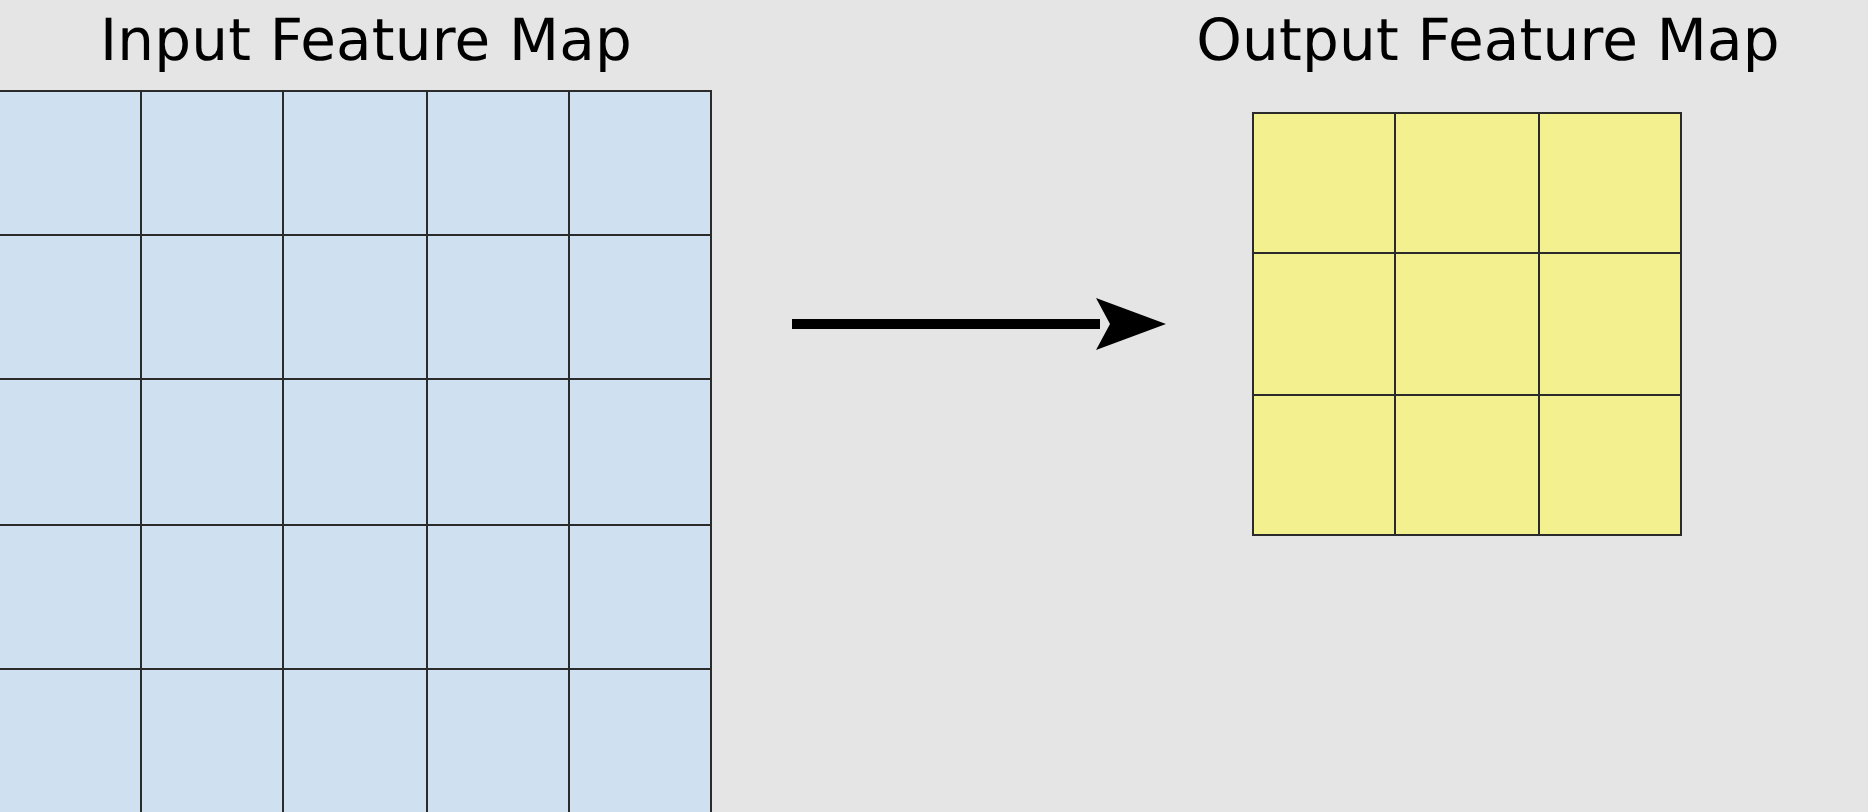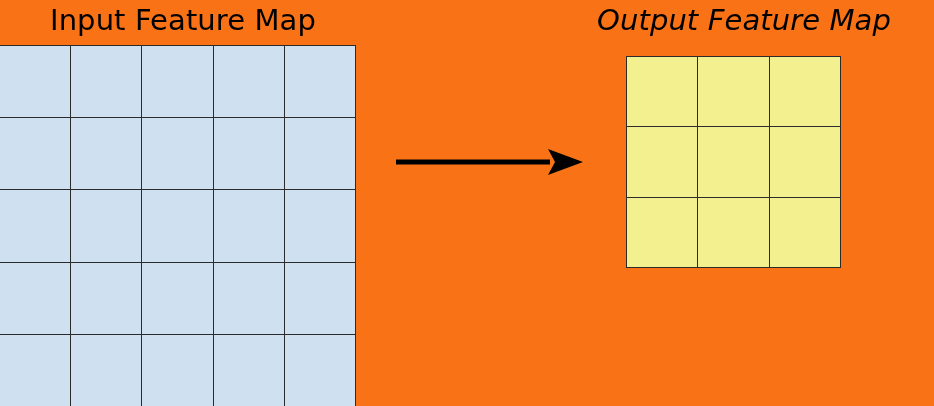--- a/index.html
+++ b/index.html
@@ -8,21 +8,21 @@
     padding: 0;
     background: #ffffff;
   }
   body {
     font-family: "DejaVu Sans", sans-serif;
   }
   #canvas {
     position: relative;
     width: 934px;
     height: 406px;
-    background: #f97316;
+    background: #e5e5e5;
     overflow: hidden;
   }
   .title {
     position: absolute;
     font-size: 29px;
     line-height: 1;
     color: #000000;
     white-space: nowrap;
     font-weight: 400;
     letter-spacing: 0.1px;
@@ -31,21 +31,20 @@
     left: 0px;
     top: 6px;
     width: 366px;
     text-align: center;
   }
   #output-title {
     left: 573px;
     top: 6px;
     width: 342px;
     text-align: center;
-    font-style: italic;
   }
   .grid {
     position: absolute;
     display: grid;
     box-sizing: border-box;
   }
   .cell {
     box-sizing: border-box;
     border: 1px solid #2b2b2b;
     margin: -0.5px;

